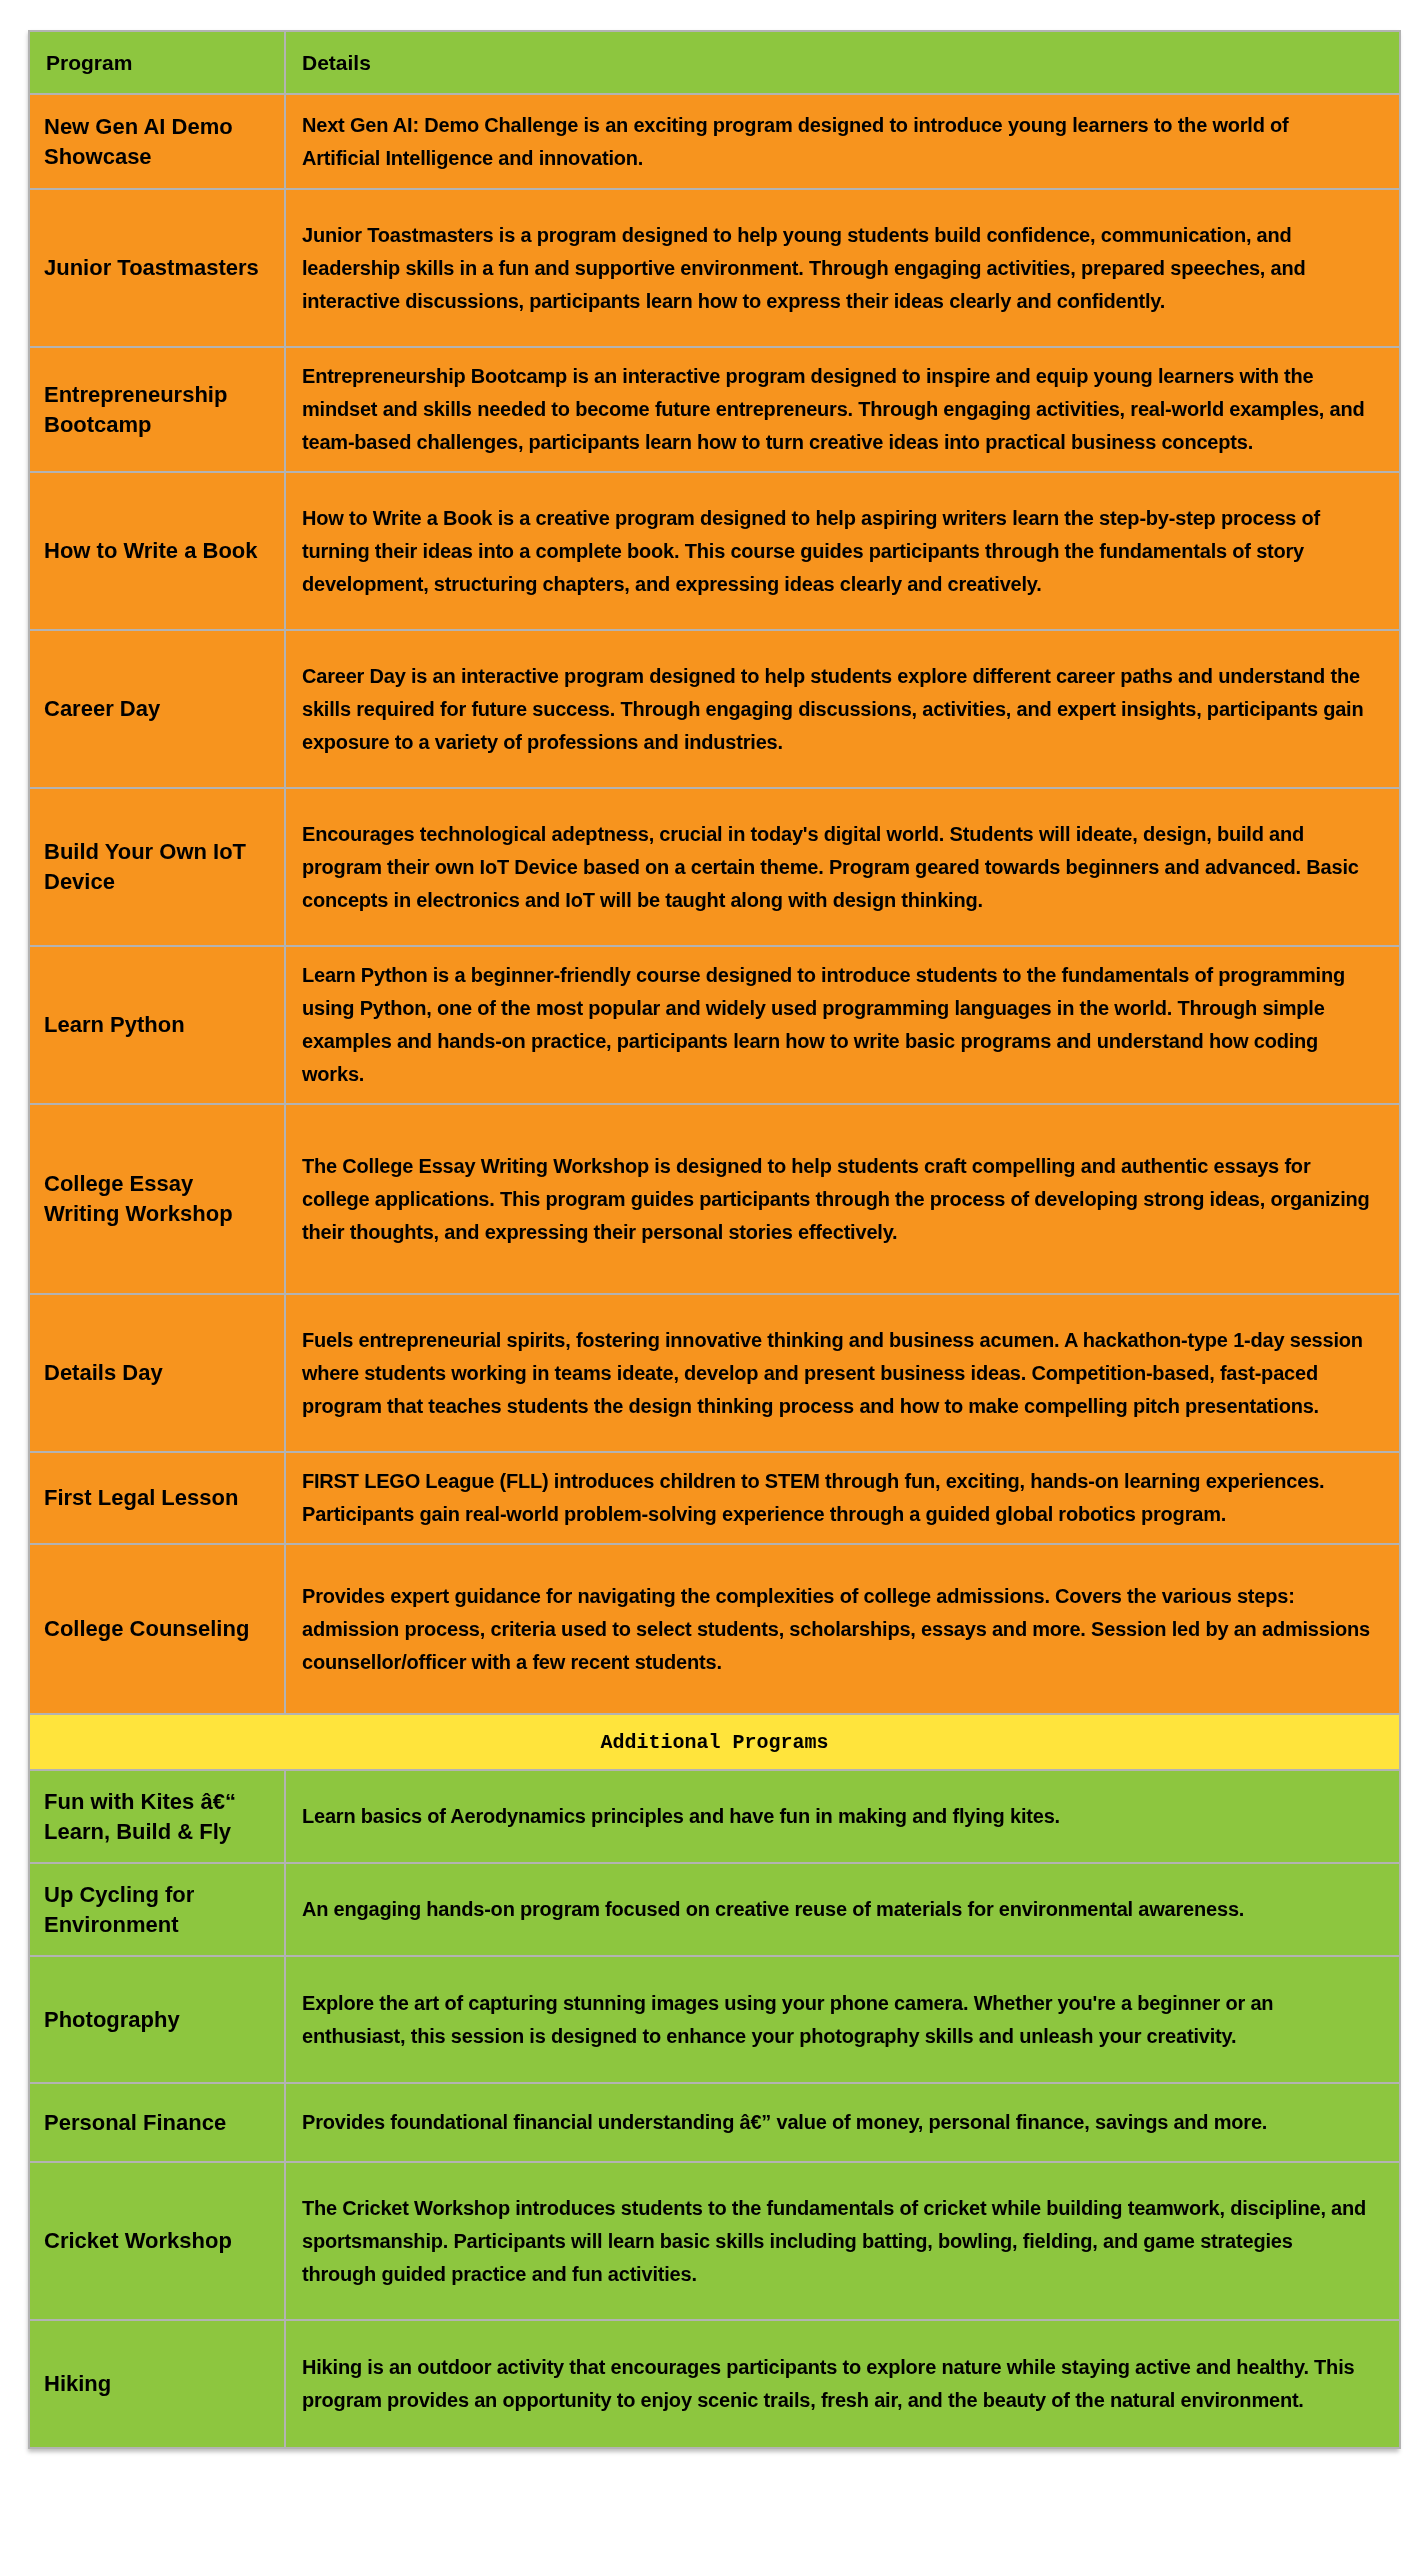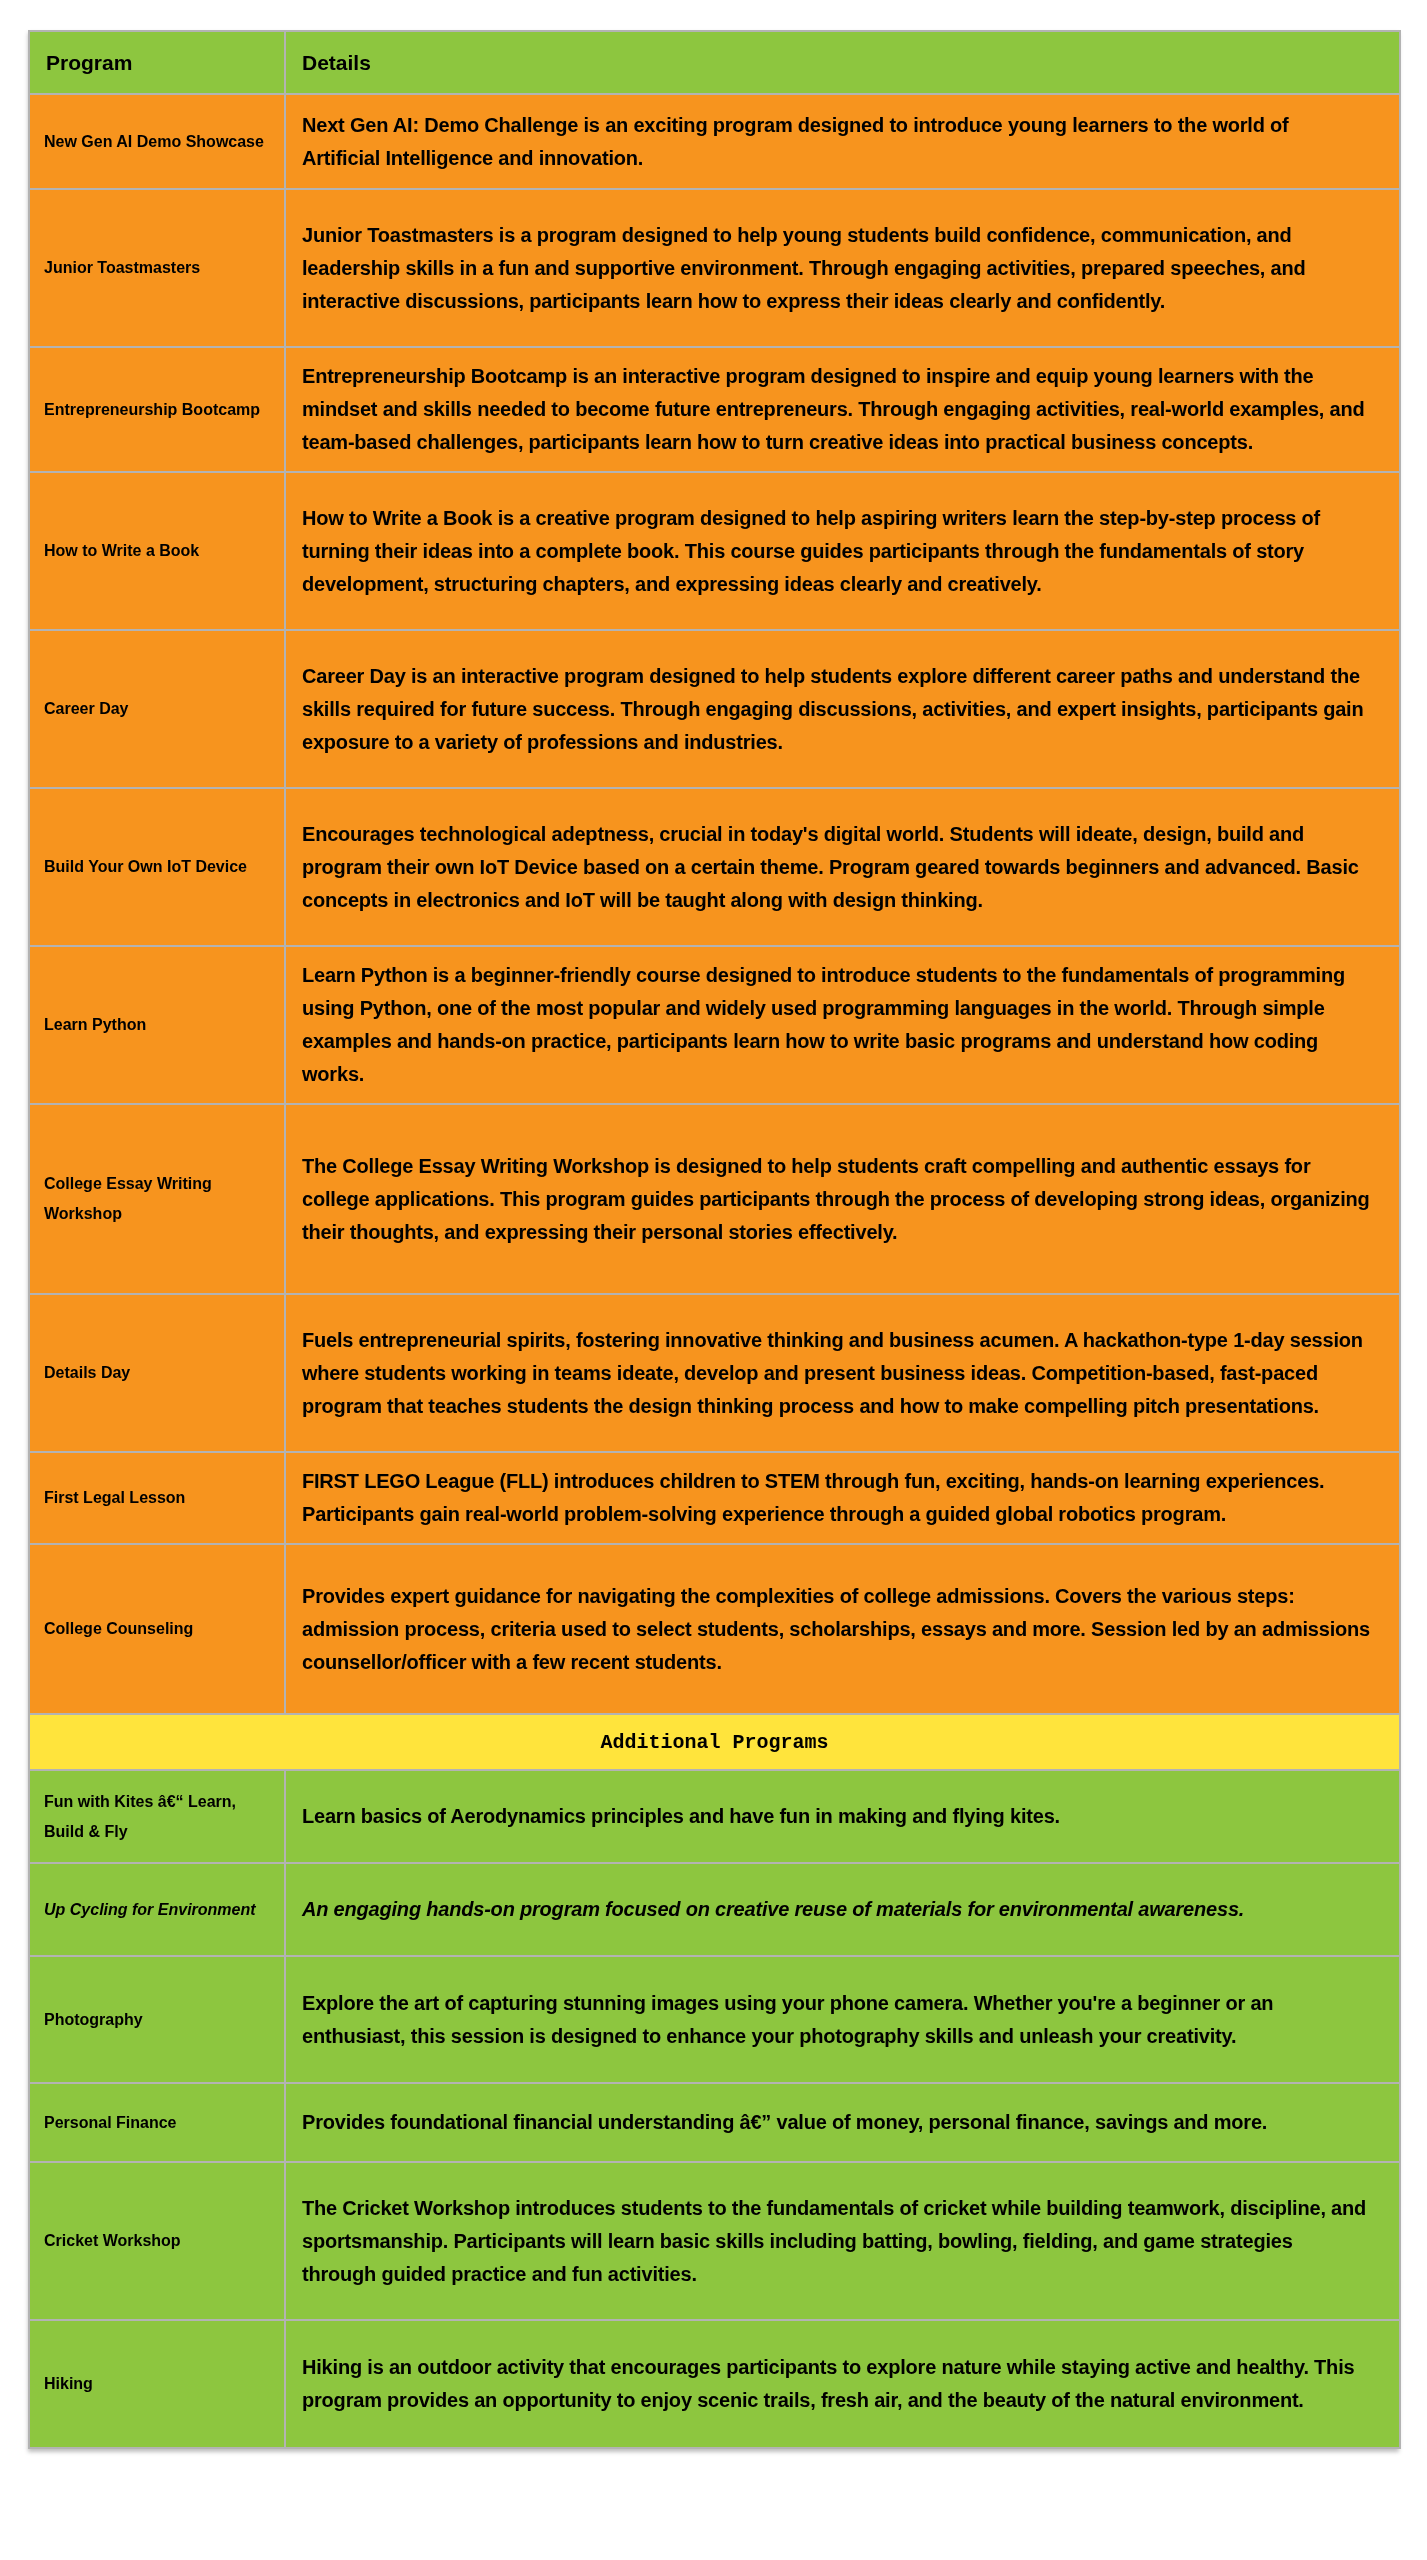--- a/index.html
+++ b/index.html
@@ -37,21 +37,21 @@
   col.col-name{width:256px;}
   col.col-details{width:1115px;}
   thead th{
     background:var(--header-bg);
     text-align:left;
     font-size:21px;
     height:63px;
     padding-left:16px;
   }
   td.name-cell{
-    font-size:16px;
+    font-size:22px;
     line-height:30px;
     padding-left:14px;
   }
   td.details-cell{
     font-size:20px;
     line-height:33px;
     letter-spacing:-0.2px;
     padding-left:16px;
     padding-right:28px;
   }
@@ -71,21 +71,21 @@
   tbody[data-name="program-rows"] tr:nth-child(3){height:124px;}
   tbody[data-name="program-rows"] tr:nth-child(4){height:158px;}
   tbody[data-name="program-rows"] tr:nth-child(5){height:158px;}
   tbody[data-name="program-rows"] tr:nth-child(6){height:158px;}
   tbody[data-name="program-rows"] tr:nth-child(7){height:158px;}
   tbody[data-name="program-rows"] tr:nth-child(8){height:190px;}
   tbody[data-name="program-rows"] tr:nth-child(9){height:158px;}
   tbody[data-name="program-rows"] tr:nth-child(10){height:90px;}
   tbody[data-name="program-rows"] tr:nth-child(11){height:170px;}
   tbody[data-name="additional-rows"] tr:nth-child(1){height:93px;}
-  tbody[data-name="additional-rows"] tr:nth-child(2){height:93px;font-style:italic;}
+  tbody[data-name="additional-rows"] tr:nth-child(2){height:93px;}
   tbody[data-name="additional-rows"] tr:nth-child(3){height:127px;}
   tbody[data-name="additional-rows"] tr:nth-child(4){height:79px;}
   tbody[data-name="additional-rows"] tr:nth-child(5){height:158px;}
   tbody[data-name="additional-rows"] tr:nth-child(6){height:128px;}
 </style>
 </head>
 <body>
 
 <div class="table-wrap" data-name="programs-table-container">
   <table class="program-table" data-name="programs-table">

